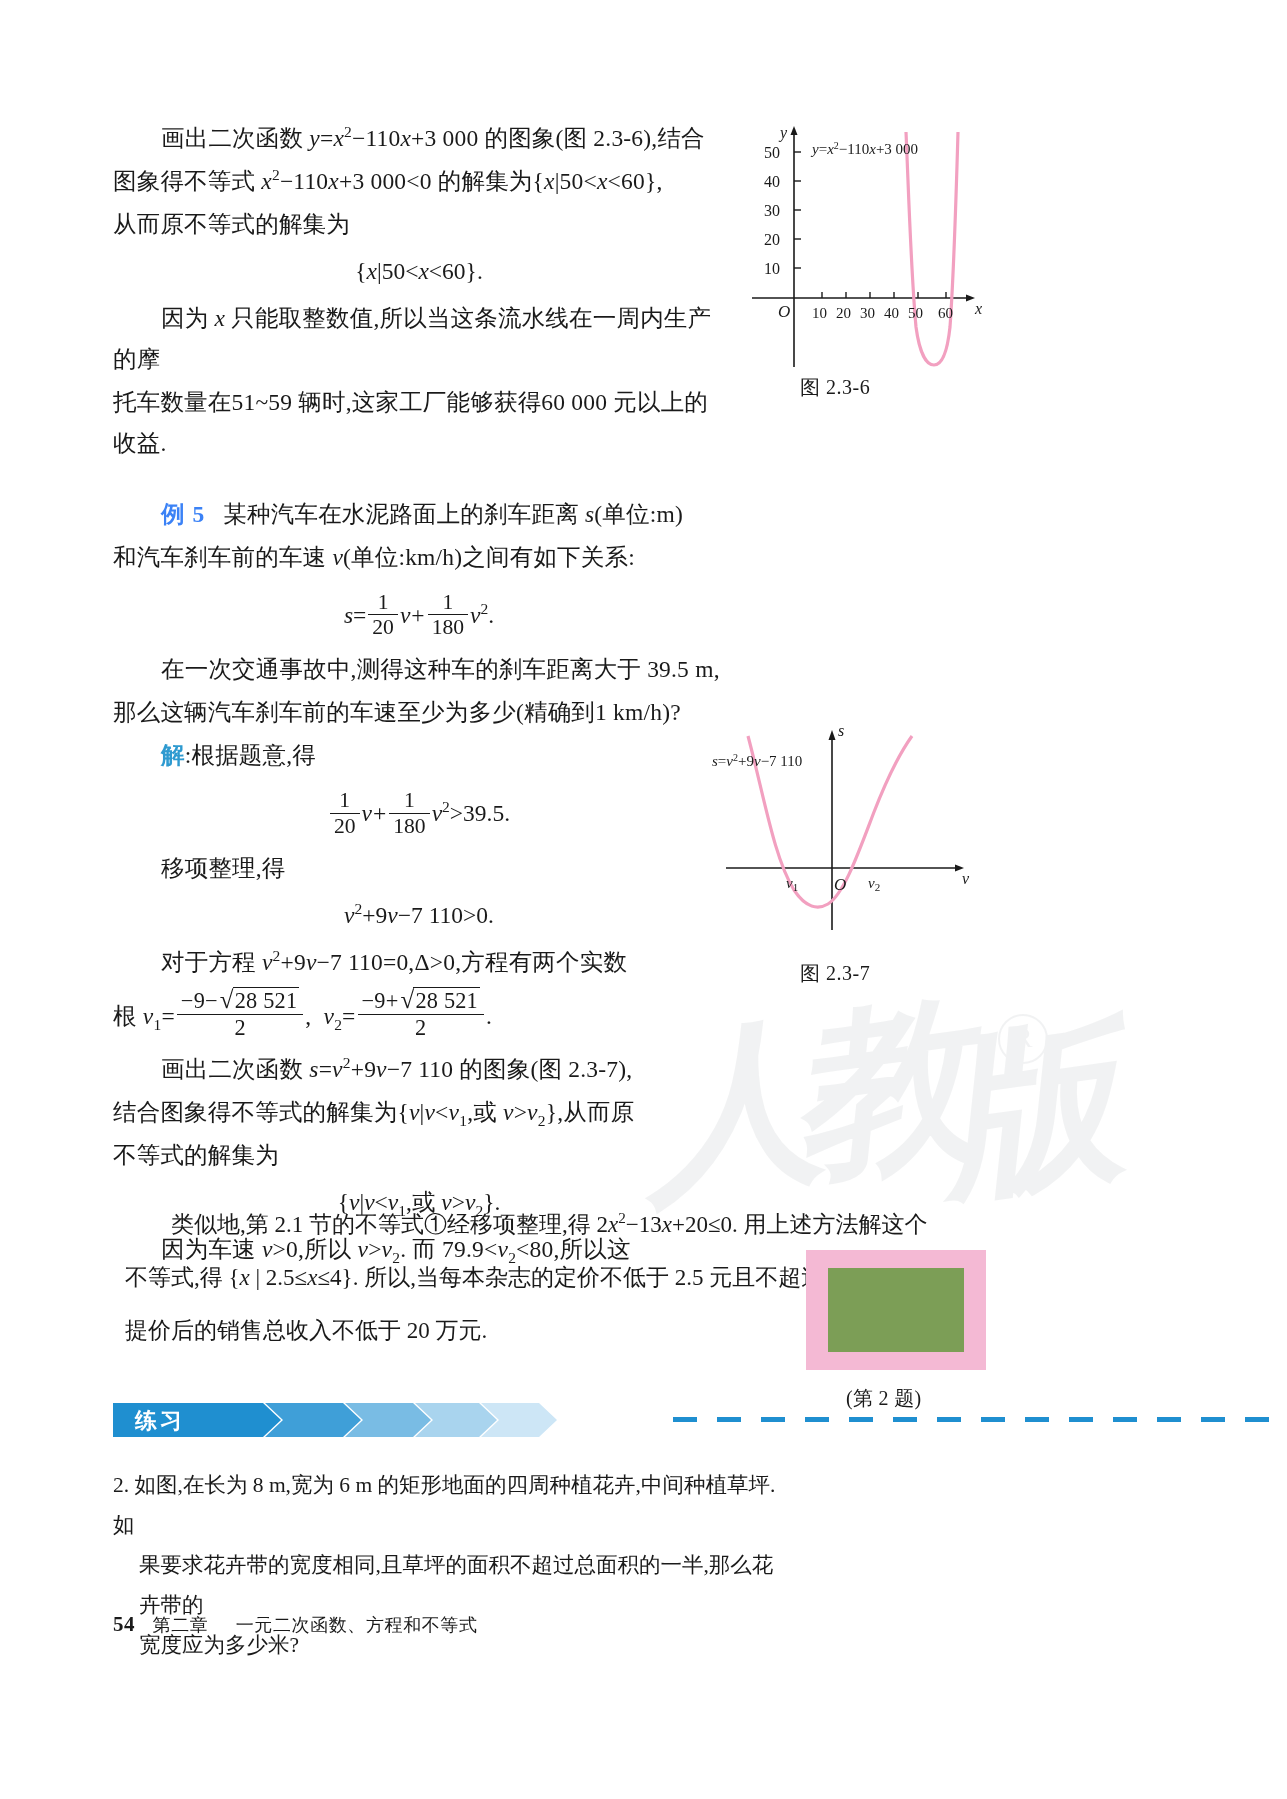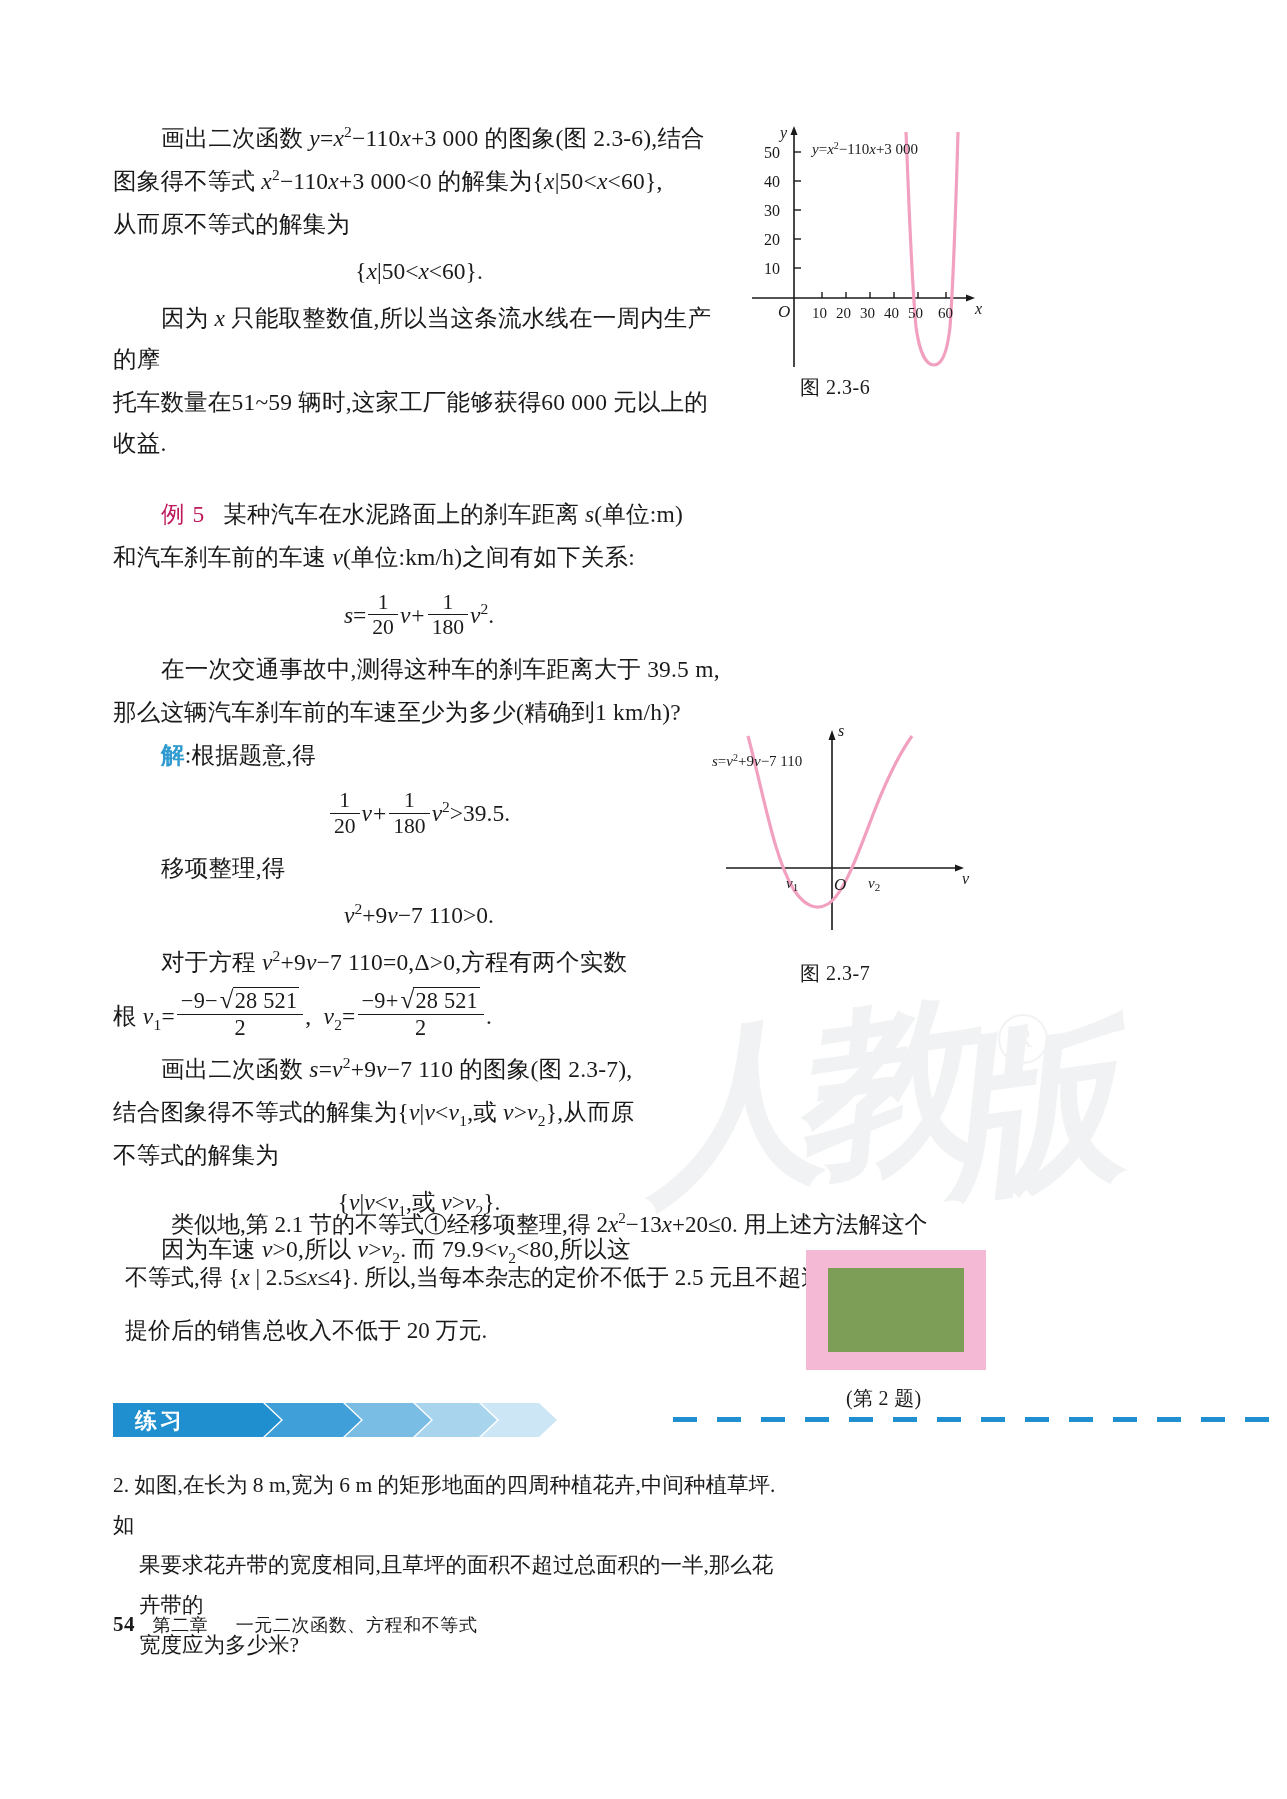--- a/index.html
+++ b/index.html
@@ -31,21 +31,21 @@
   }
 
   
   .col-left { position:absolute; left:113px; top:118px; width:612px; }
   .para { font-size:23.5px; line-height:41px; letter-spacing:.2px; margin:0 0 2px 0; }
   .para.indent { text-indent:48px; }
   .centered { text-align:center; font-size:23.5px; line-height:41px; margin:6px 0 6px 0; }
   .centered.wide { margin:12px 0 10px 0; }
 
   .label-blue { color:#2e9ad0; font-weight:700; }
-  .ex-label { color:#be185d; font-weight:400; letter-spacing:1px; }
+  .ex-label { color:#3b82f6; font-weight:700; letter-spacing:1px; }
 
   
   .mi { font-family:"Liberation Serif", serif; font-style:italic; }
   sup.m { font-size:.66em; vertical-align:super; line-height:0; }
   sub.m { font-size:.66em; vertical-align:sub; line-height:0; }
   .frac {
     display:inline-block; vertical-align:-0.52em; text-align:center;
     font-size:.92em; margin:0 2px; line-height:1.12;
   }
   .frac .num { display:block; padding:0 4px; border-bottom:1.3px solid #1a1a1a; }

